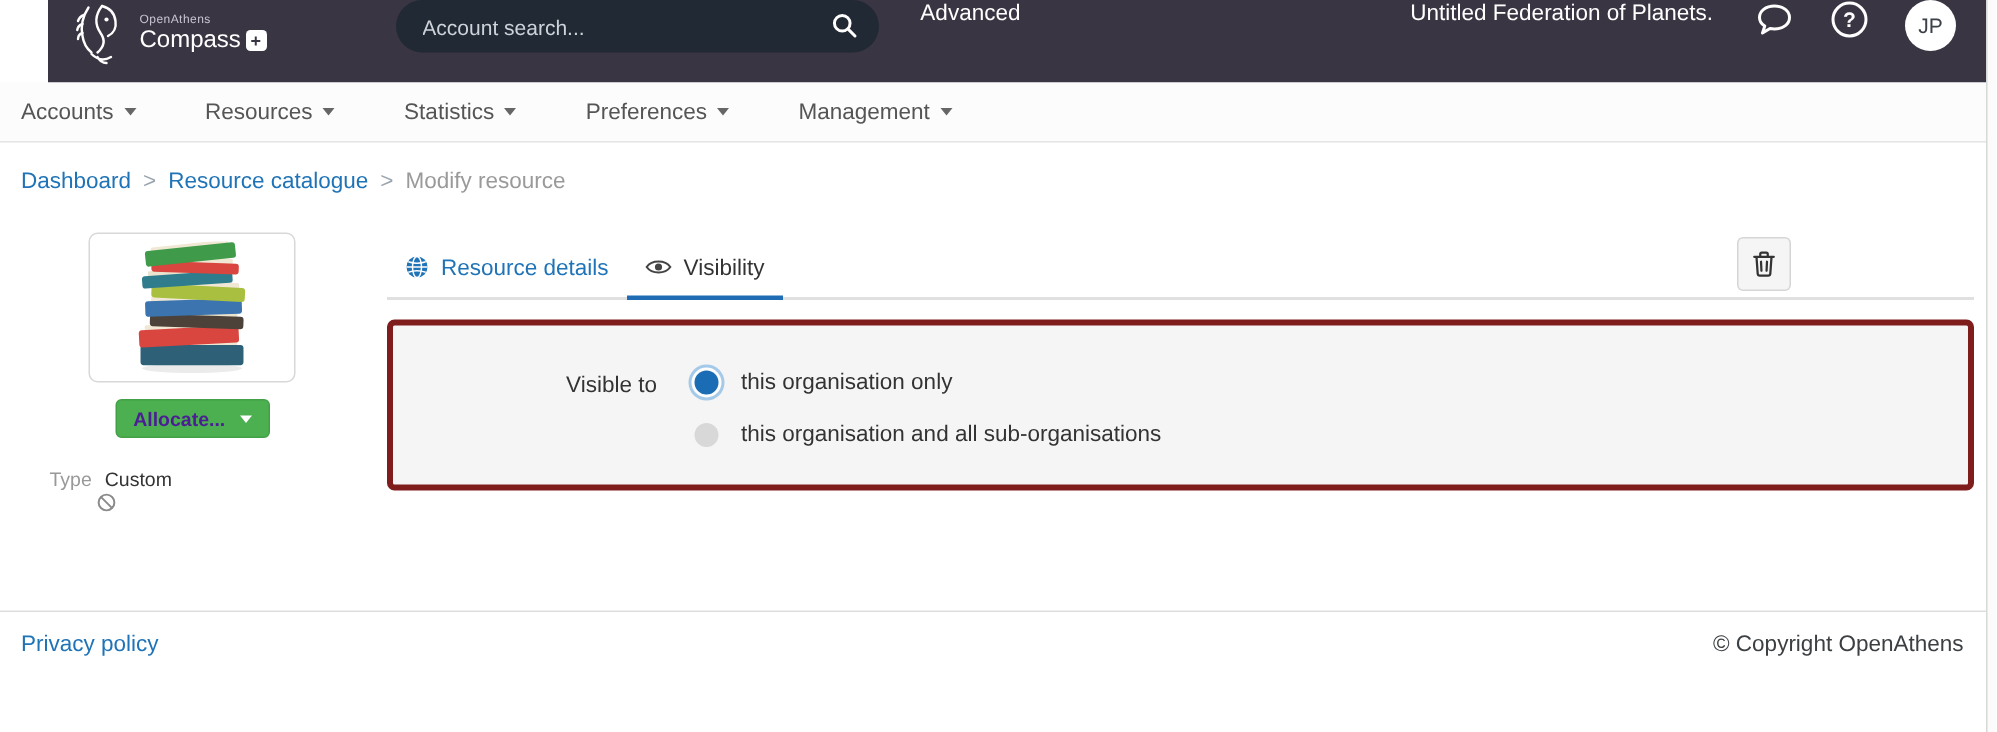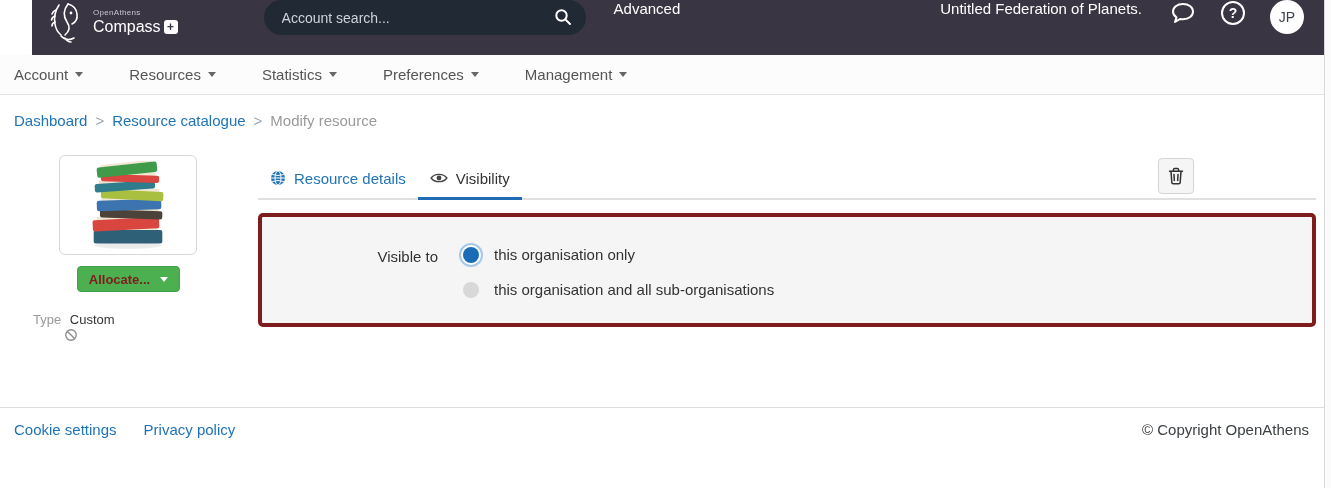--- a/index.html
+++ b/index.html
@@ -51,21 +51,21 @@
     display:flex; gap:8px; align-items:center; }
   .crumb-link { color:#1f73b7; text-decoration:none; }
   .crumb-sep { color:#9aa5b0; }
   .crumb-current { color:#9a9a9a; }
 
   
   .thumb-card { position:absolute; left:59px; top:155px; width:138px; height:100px;
     background:#fff; border:1px solid #d8d8d8; border-radius:6px; display:flex;
     align-items:center; justify-content:center; }
   .allocate-btn { position:absolute; left:77px; top:266px; width:103px; height:26px;
-    background:#4caf50; border:1px solid #43a047; border-radius:4px; color:#7f1d1d;
+    background:#4caf50; border:1px solid #43a047; border-radius:4px; color:#4c1d95;
     font-size:13px; font-weight:bold; display:flex; align-items:center;
     justify-content:center; gap:10px; cursor:pointer;
     font-family:"Liberation Sans", sans-serif; }
   .allocate-btn .caret { border-top-color:#fff; }
   .type-row { position:absolute; left:33px; top:312px; font-size:13px; }
   .type-label { color:#999; margin-right:5px; }
   .type-value { color:#333; }
   .ban-icon { position:absolute; left:64px; top:328px; width:14px; height:14px; }
 
   
@@ -157,21 +157,21 @@
 
     <span class="icon-btn">
       <span class="help-circle">?</span>
     </span>
 
     <span class="avatar">JP</span>
   </div>
 
   <div class="navbar">
     <span class="nav-item">
-      <span>Account</span>
+      <span>Accounts</span>
       <span class="caret"></span>
     </span>
     <span class="nav-item">
       <span>Resources</span>
       <span class="caret"></span>
     </span>
     <span class="nav-item">
       <span>Statistics</span>
       <span class="caret"></span>
     </span>
@@ -283,20 +283,19 @@
       <span class="option-label">this organisation and all sub-organisations</span>
     </div>
 
     <div class="option option-1">
       <span class="radio radio-on"></span>
       <span class="option-label">this organisation only</span>
     </div>
   </div>
 
   <div class="footer">
-    <a class="footer-link" href="#">Cookie settings</a>
     <a class="footer-link" href="#">Privacy policy</a>
     <span class="footer-spacer"></span>
     <span class="copyright">© Copyright OpenAthens</span>
   </div>
 
   <div class="scroll-track"></div>
 </div>
 
 </body></html>

